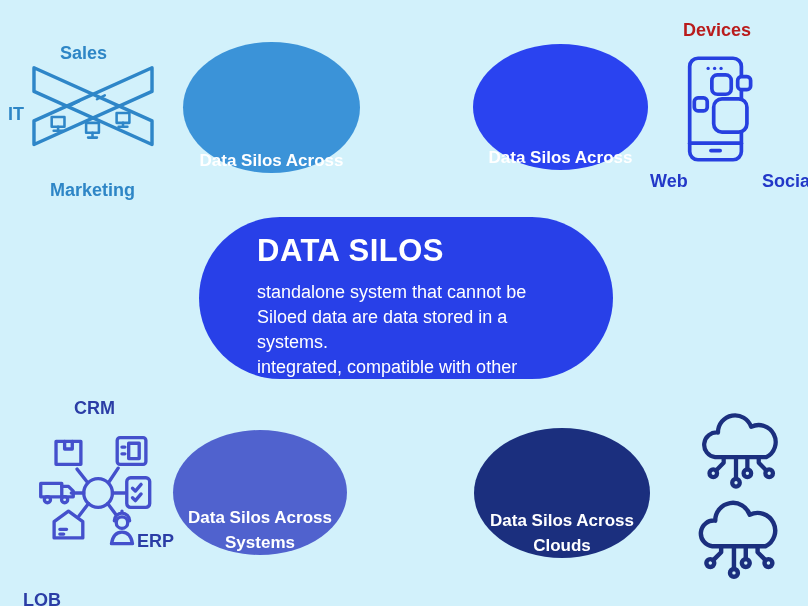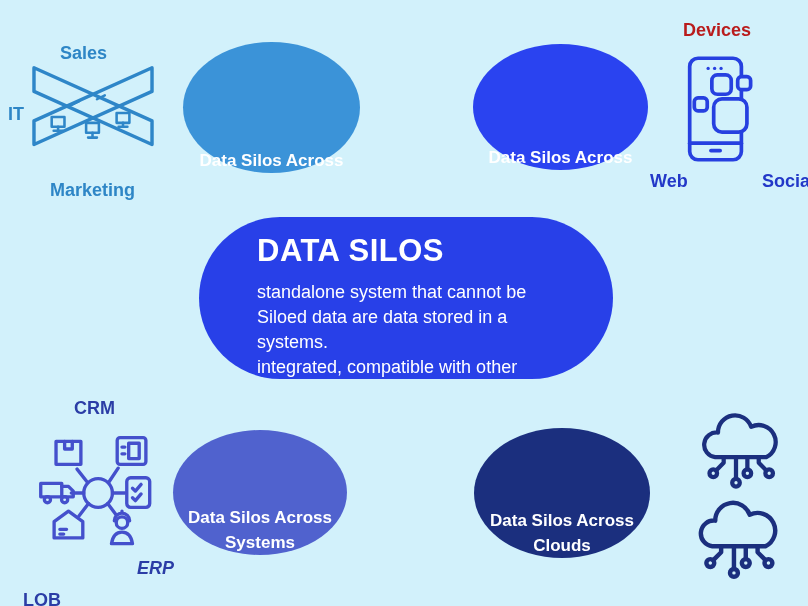--- a/index.html
+++ b/index.html
@@ -103,21 +103,21 @@
     <div class="card-body">
       <div>standalone system that cannot be</div>
       <div>Siloed data are data stored in a</div>
       <div>systems.</div>
       <div>integrated, compatible with other</div>
     </div>
   </div>
 
   <div class="side-label" style="left: 74px; top: 398px; color: rgb(43, 61, 166);">CRM</div>
   <div class="side-label" style="left: 23px; top: 560px; color: rgb(43, 61, 166); margin-top: 30px;">LOB</div>
-  <div class="side-label" style="left: 137px; top: 558px; color: rgb(43, 61, 166); font-style: italic;">ERP</div>
+  <div class="side-label" style="left: 137px; top: 531px; color: rgb(43, 61, 166);">ERP</div>
 
   <div class="abs" style="left: 36px; top: 428px; color: rgb(68, 80, 204);">
     <svg width="128" height="130" viewBox="0 0 132 136" fill="none" stroke="currentColor" stroke-width="3.5" stroke-linejoin="round" stroke-linecap="round">
       <circle cx="64" cy="68" r="15"></circle>
       <path d="M53,57 L42,43 M75,57 L85,42 M49,68 L36,68 M79,68 L92,68 M54,79 L44,92 M74,79 L83,91"></path>
 
       <rect x="20" y="14" width="26" height="24"></rect>
       <path d="M29,14 v8 h8 v-8"></path>
 
       <rect x="84" y="10" width="30" height="28" rx="3"></rect>

